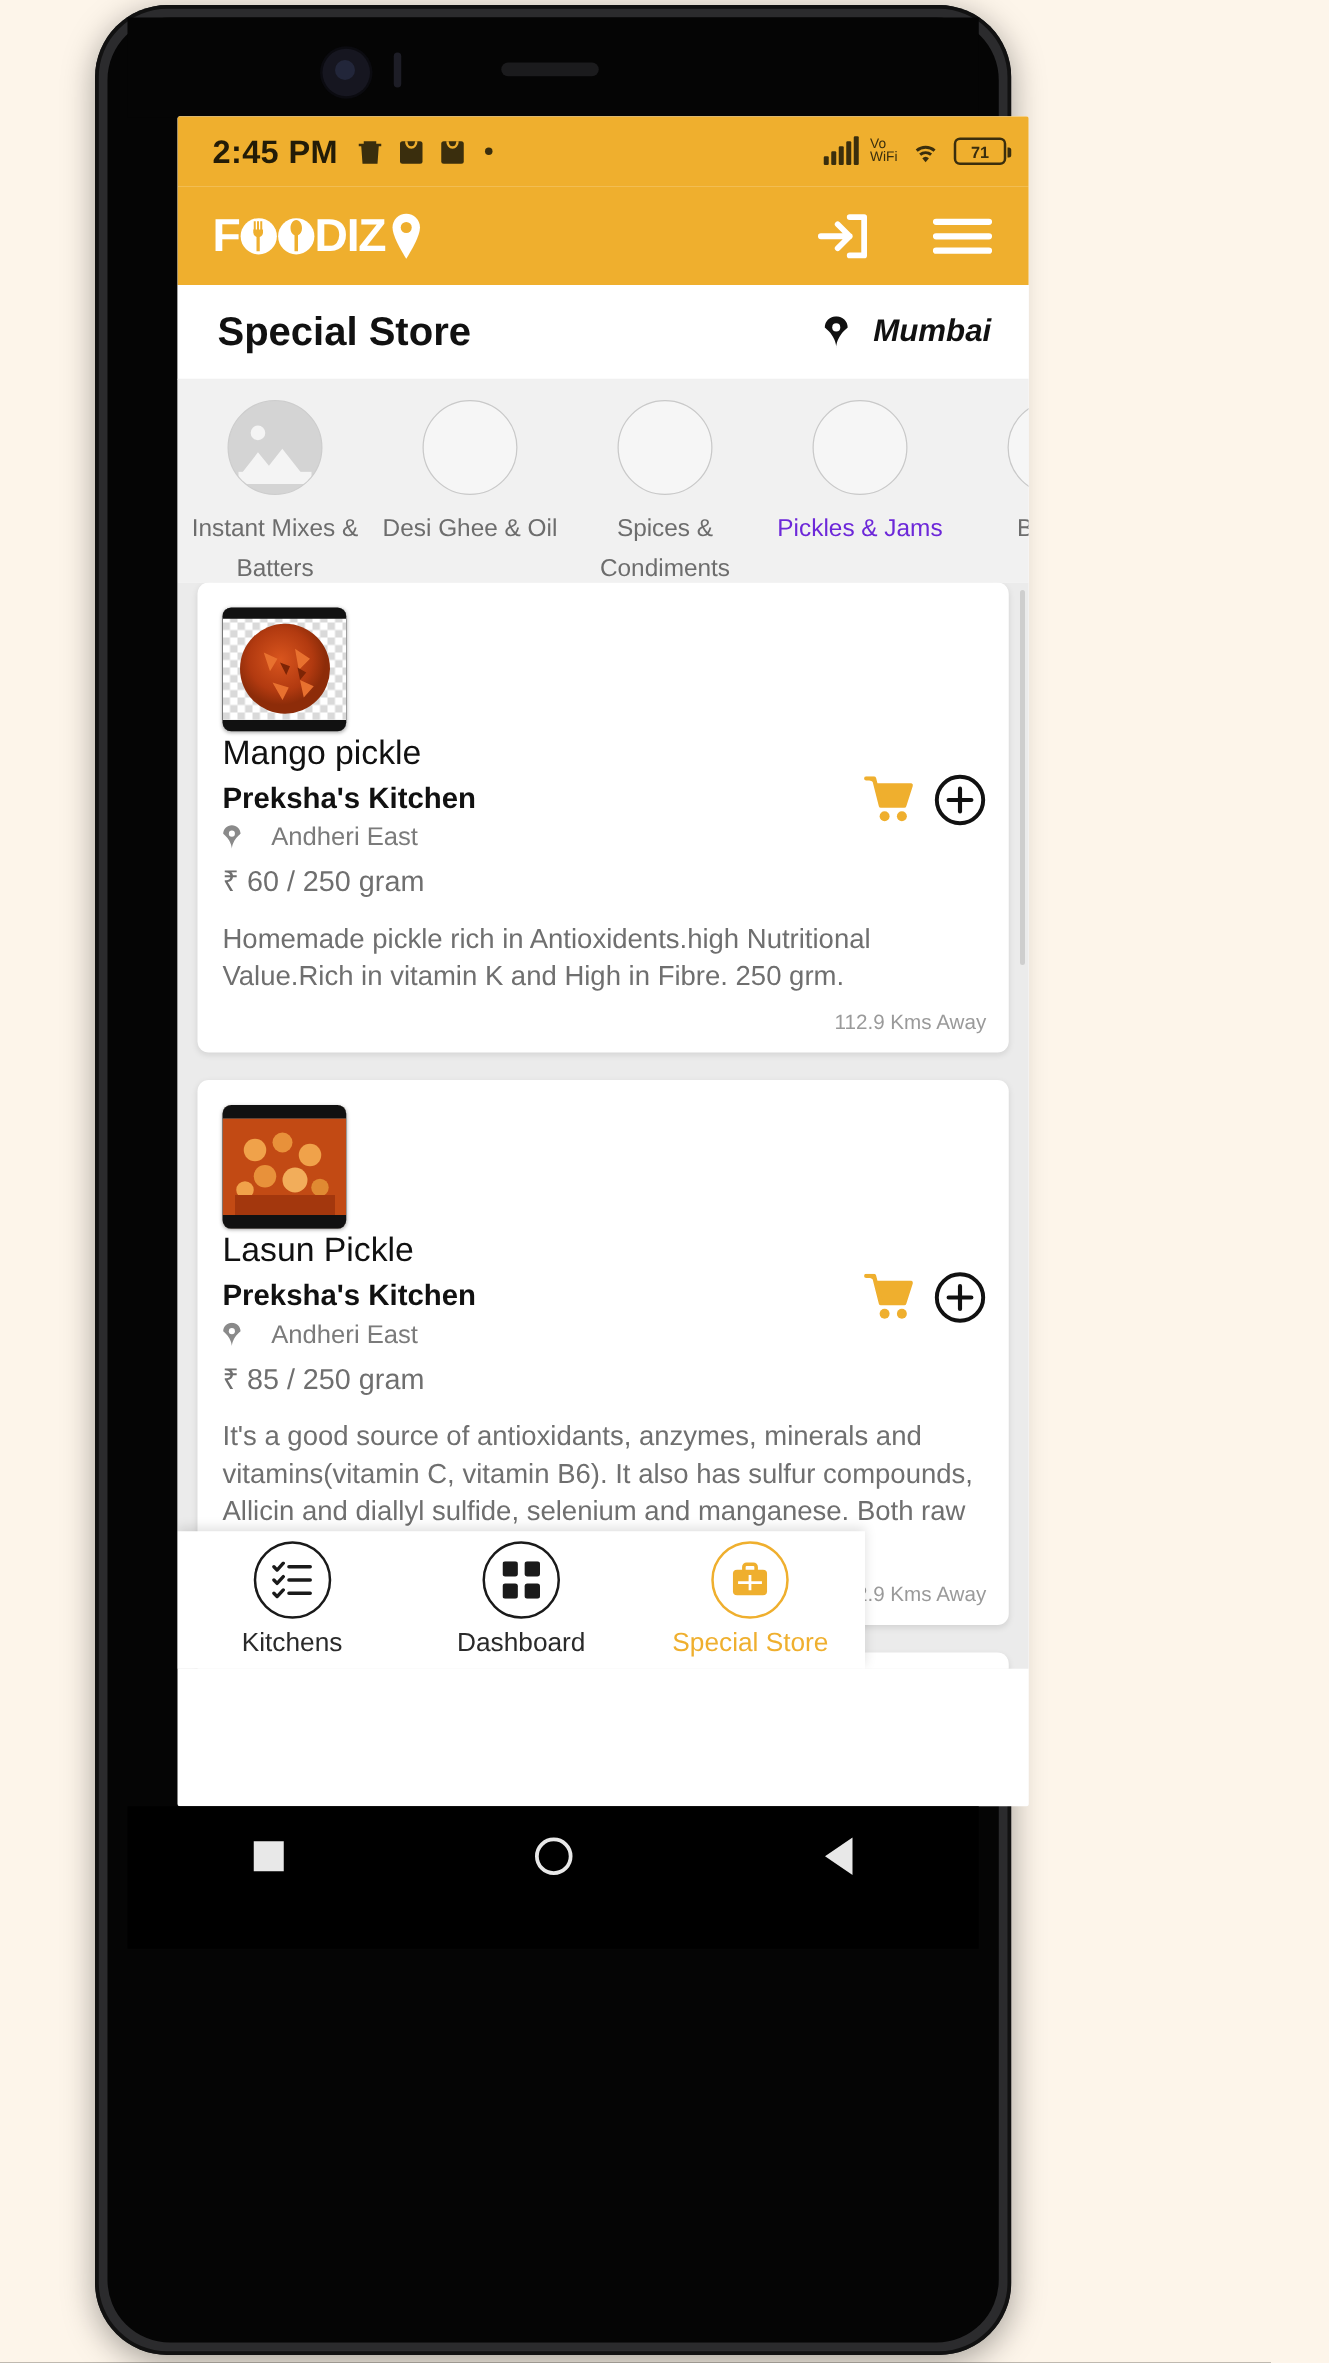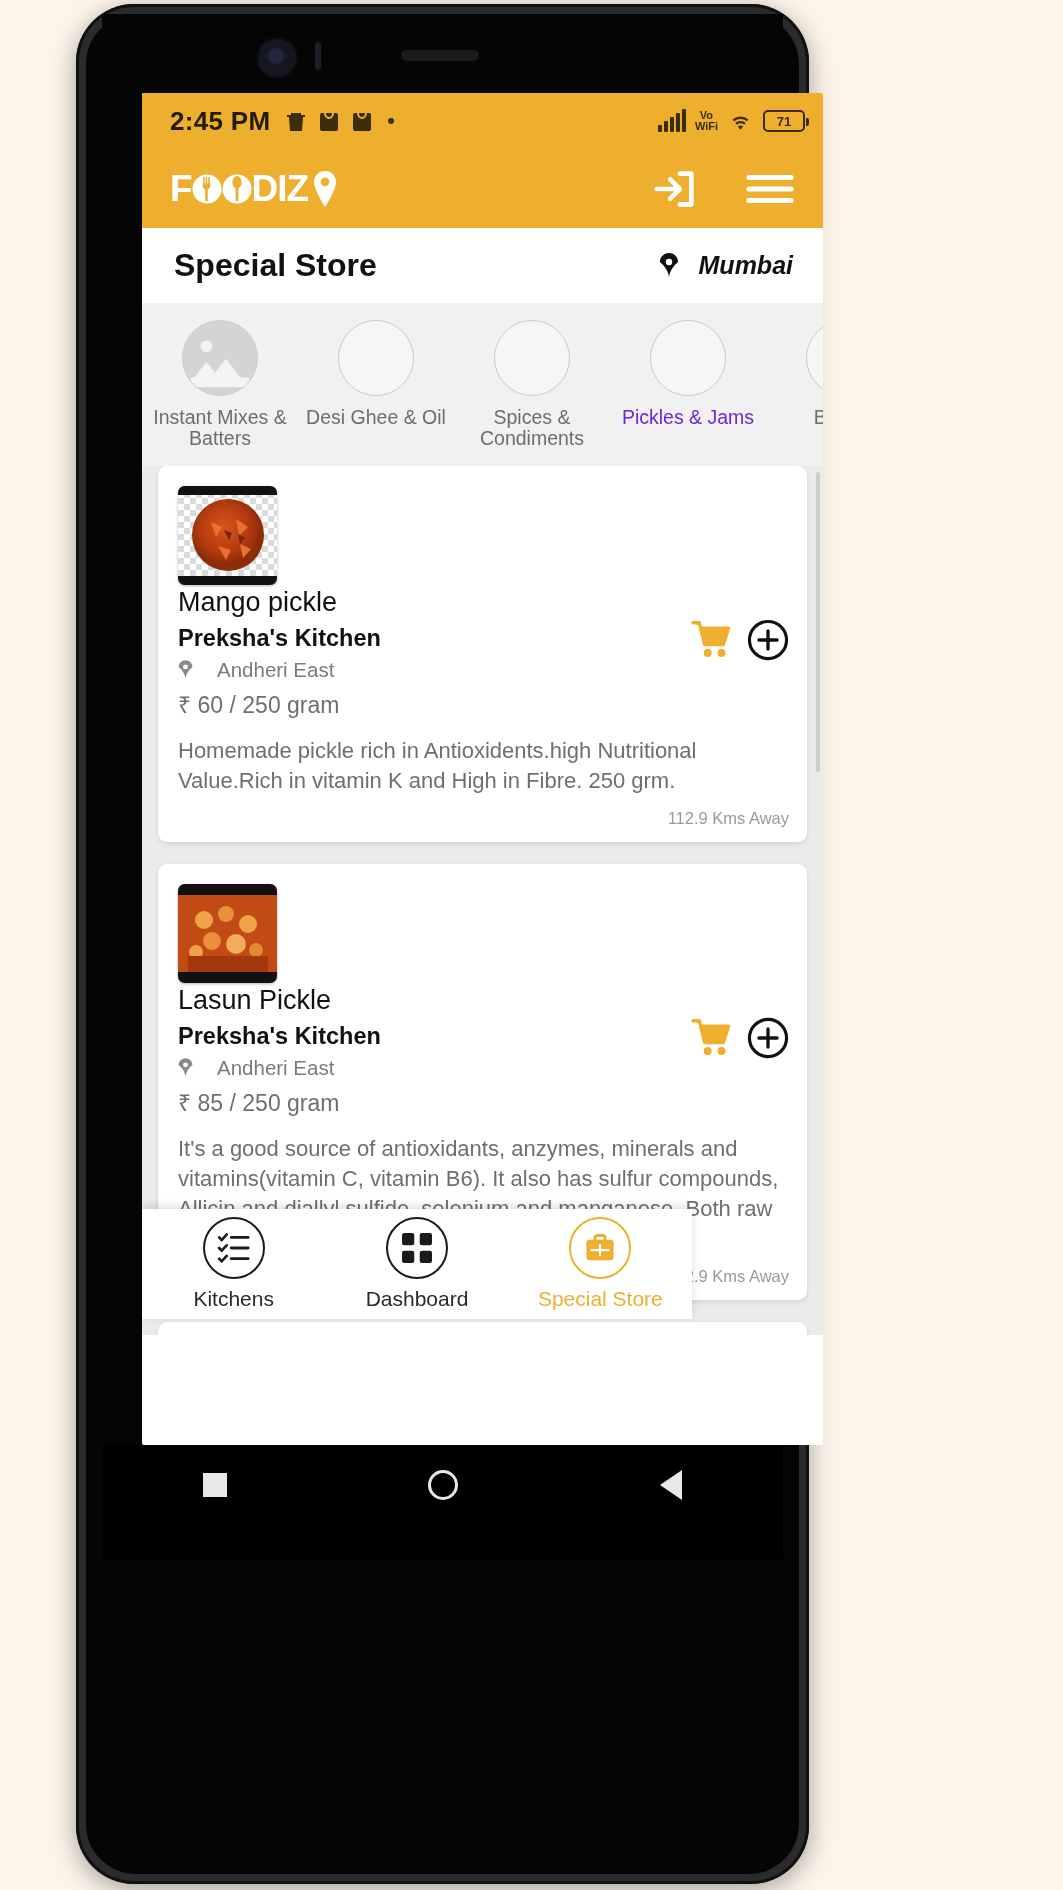--- a/index.html
+++ b/index.html
@@ -87,22 +87,22 @@
   .sb-dot { width: 6px; height: 6px; border-radius: 50%; background: #3a2e0d; margin-left: 14px; }
   .sb-right { margin-left: auto; display: flex; align-items: center; gap: 9px; }
   .sb-signal { display: flex; align-items: flex-end; gap: 2px; height: 22px; }
   .sb-signal i { width: 4px; background: #3a2e0d; display: block; border-radius: 1px; }
   .sb-signal i:nth-child(1) { height: 7px; }
   .sb-signal i:nth-child(2) { height: 11px; }
   .sb-signal i:nth-child(3) { height: 15px; }
   .sb-signal i:nth-child(4) { height: 19px; }
   .sb-signal i:nth-child(5) { height: 23px; }
   .sb-volte {
-    font-size: 11px; font-weight: bold; color: #3a2e0d;
-    line-height: 11px; text-align: center;
+    font-size: 11px; font-weight: normal; color: #3a2e0d;
+    line-height: 11px; text-align: left;
   }
   .sb-battery {
     width: 42px; height: 22px; border: 2.5px solid #3a2e0d; border-radius: 5px;
     display: flex; align-items: center; justify-content: center;
     position: relative;
   }
   .sb-battery::after {
     content: ""; position: absolute; right: -6px; top: 6px;
     width: 3px; height: 8px; background: #3a2e0d; border-radius: 0 2px 2px 0;
   }
@@ -150,21 +150,21 @@
   }
   .cat-circle {
     width: 76px; height: 76px; border-radius: 50%;
     border: 1.5px solid #c9c9c9; background: #f6f6f6;
     display: flex; align-items: center; justify-content: center;
     overflow: hidden; position: relative;
   }
   .cat-circle.placeholder { background: #d4d4d4; border-color: #cdcdcd; }
   .cat-label {
     margin-top: 11px; font-size: 19.5px; color: #6d6d6d;
-    text-align: center; line-height: 21px; padding: 0 4px;
+    text-align: center; line-height: 32px; padding: 0 4px;
   }
   .cat.active .cat-label { color: #6d28d9; }
 
   
   .list-area {
     background: #ebebeb;
     height: 869px;
     overflow: hidden;
     position: relative;
   }
@@ -203,26 +203,25 @@
     text-align: right; margin-top: 13px;
   }
   .card-actions {
     flex: 0 0 auto; display: flex; align-items: center; gap: 14px;
     margin-left: 12px; padding-top: 34px;
   }
   .act-btn { cursor: pointer; display: block; }
 
   
   .bottomnav {
-    position: absolute; left: 0; bottom: 16px;
+    position: absolute; left: 0; bottom: 0;
     width: 550px; height: 110px;
     background: #fff;
     display: flex; align-items: center;
     box-shadow: 0 -3px 9px rgba(0,0,0,.13);
-    justify-content: flex-end;
   }
   .nav-item {
     flex: 1 1 0; display: flex; flex-direction: column;
     align-items: center; justify-content: center; cursor: pointer;
   }
   .nav-circle {
     width: 62px; height: 62px; border-radius: 50%;
     border: 2px solid #1a1a1a;
     display: flex; align-items: center; justify-content: center;
   }

